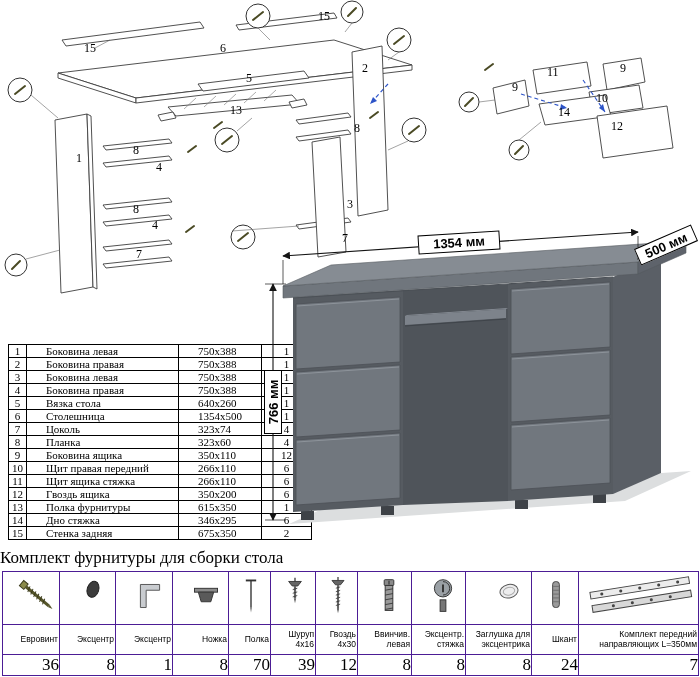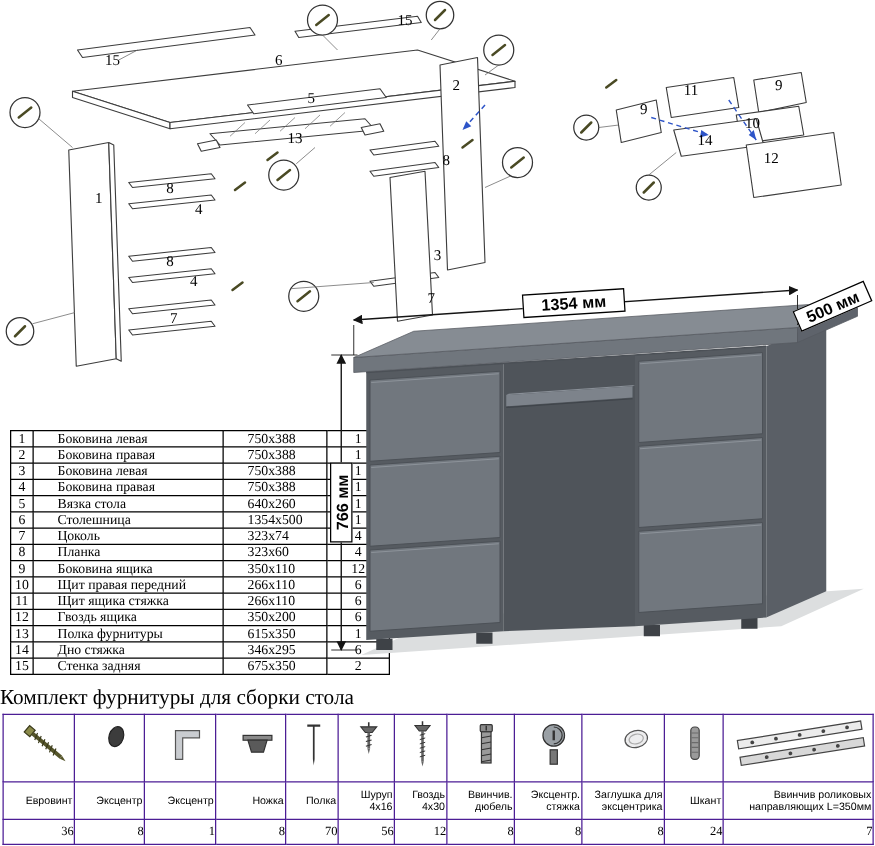--- a/index.html
+++ b/index.html
@@ -24,21 +24,21 @@
   .dim-w { left:165px; top:15px;  width:82px; height:19px; transform:rotate(-3.6deg); }
   .dim-d { left:382px; top:18px;  width:62px; height:18px; transform:rotate(-23.5deg); }
   .dim-h { left:-12px; top:175px; width:64px; height:18px; transform:rotate(-90deg); }
 
   .hw-title { position:absolute; left:0; top:548px; width:604px; text-align:left; font-size:17px; }
 
   table.hw { position:absolute; left:2px; top:571px; width:696px; border-collapse:collapse; table-layout:fixed; }
   table.hw td { border:1px solid #4c1d95; text-align:right; vertical-align:middle; overflow:hidden;margin-left:36px; }
   table.hw tr.icons td { height:52px; }
   table.hw tr.names td { height:30px; font-family:"Liberation Sans", sans-serif; font-size:8.5px; line-height:1.15; padding:1px; }
-  table.hw tr.qtys  td { height:20px; font-size:10px; }
+  table.hw tr.qtys  td { height:20px; font-size:17px; }
 
   svg text.lbl { font-family:"Liberation Serif", serif; font-size:12px; fill:#000; }
 </style>
 </head>
 <body>
 
 <div class="page">
 
   <svg class="diag-left" width="460" height="335" viewBox="0 0 460 335">
     <g fill="#ffffff" stroke="#3d3d3d" stroke-width="0.9" stroke-linejoin="round">
@@ -478,33 +478,33 @@
         </td>
       </tr>
       <tr class="names">
         <td>Евровинт</td>
         <td>Эксцентр</td>
         <td>Эксцентр</td>
         <td>Ножка</td>
         <td>Полка</td>
         <td>Шуруп 4x16</td>
         <td>Гвоздь 4x30</td>
-        <td>Ввинчив. дюбель</td>
+        <td>Ввинчив. левая</td>
         <td>Эксцентр. стяжка</td>
         <td>Заглушка для эксцентрика</td>
         <td>Шкант</td>
-        <td>Ввинчив роликовых направляющих L=350мм</td>
+        <td>Комплект передний направляющих L=350мм</td>
       </tr>
       <tr class="qtys">
         <td>36</td>
         <td>8</td>
         <td>1</td>
         <td>8</td>
         <td>70</td>
-        <td>56</td>
+        <td>39</td>
         <td>12</td>
         <td>8</td>
         <td>8</td>
         <td>8</td>
         <td>24</td>
         <td>7</td>
       </tr>
     </tbody>
   </table>
 

